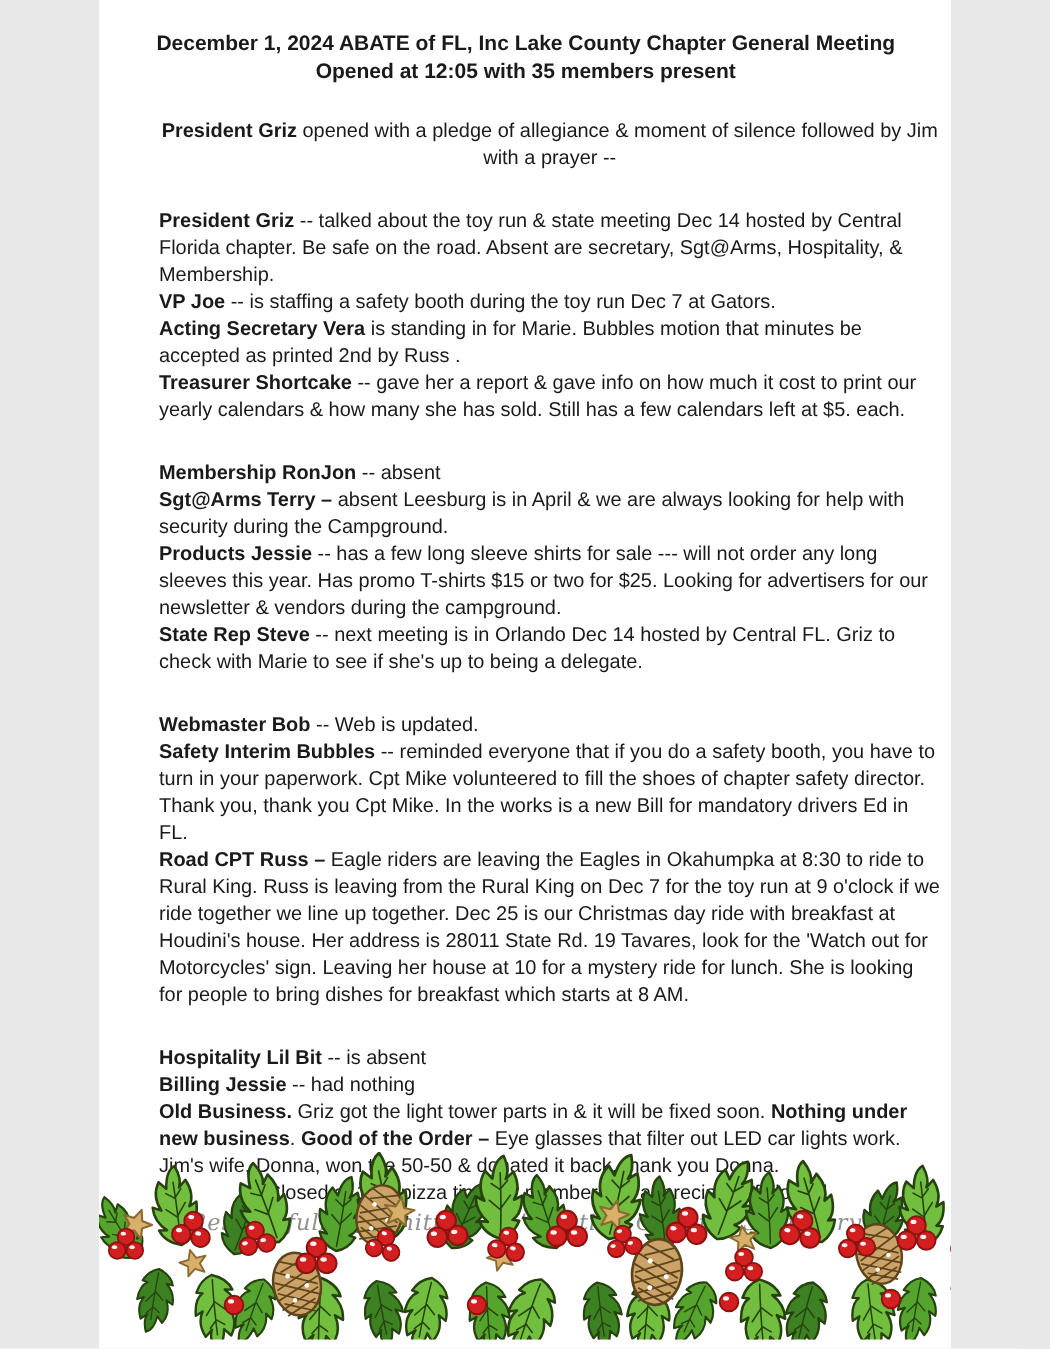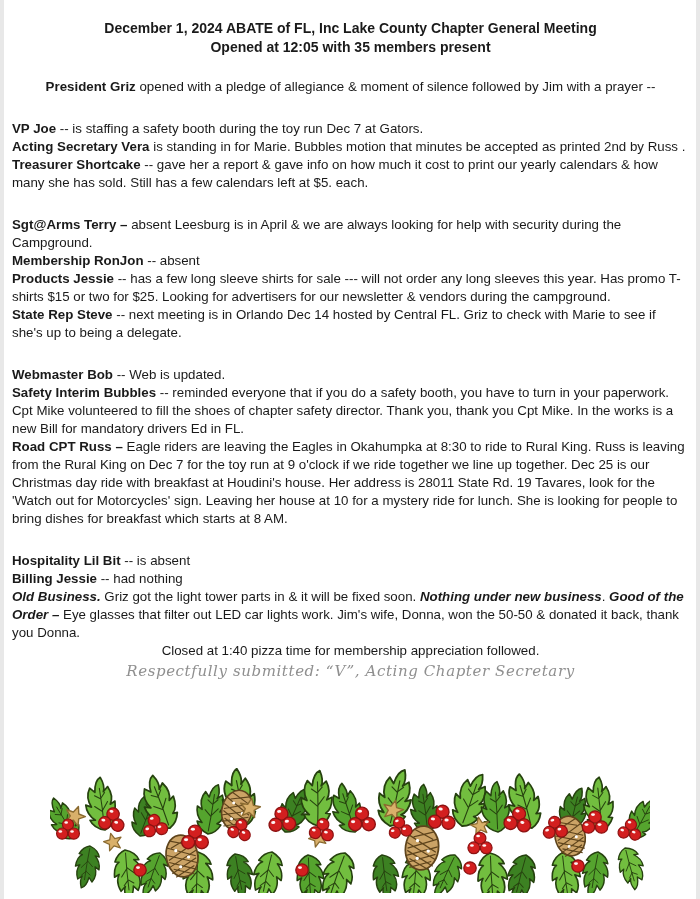--- a/index.html
+++ b/index.html
@@ -1,30 +1,30 @@
 <!DOCTYPE html>
 <html><head>
 <meta charset="utf-8">
 <style>
   html,body { margin:0; padding:0; }
   body { background:#e8e8e8; font-family:"Liberation Sans", sans-serif; }
   .page {
-    position:relative; width:692px; height:899px; margin:0 auto;
+    position:relative; width:568px; height:899px; margin:0 auto;
     background:#ffffff; overflow:hidden;
     color:#1a1a1a;
   }
   .content { padding:19px 7px 0 8px; }
   .doc-title { text-align:center; font-weight:bold; font-size:14px; line-height:19px; margin-bottom:21px; }
-  .section { margin-bottom:24px; }
+  .section { margin-bottom:24px;margin-left:32px; }
   .section:last-child { margin-bottom:0; }
   p.entry { margin:0; font-size:13.3px; line-height:18px; }
   p.entry.center { text-align:center; }
   span.bold { font-weight:bold; }
   span.regular { font-weight:normal; }
-  span.bold-italic { font-weight:bold; font-style:italic; }
+  span.bold-italic { font-weight:bold; }
   p.signature-line {
     text-align:center; font-family:"DejaVu Serif", serif; font-style:italic;
     color:#8f8f8f; font-size:15px; line-height:20px; letter-spacing:0.6px; margin:1px 0 0 0;
   }
   .garland-wrap { position:absolute; left:0; right:0; top:768px; text-align:center; }
   svg.garland { display:inline-block; }
 </style>
 </head>
 <body>
 
@@ -34,27 +34,28 @@
     <div class="doc-title">
       <div>December 1, 2024 ABATE of FL, Inc Lake County Chapter General Meeting</div>
       <div>Opened at 12:05 with 35 members present</div>
     </div>
 
     <div>
         <div class="section">
           <p class="entry center"><span class="bold">President Griz </span><span class="regular">opened with a pledge of allegiance &amp; moment of silence followed by Jim with a prayer --</span></p>
         </div>
         <div class="section">
+          <p class="entry"><span class="bold">President Griz</span><span class="regular"> -- talked about the toy run &amp; state meeting Dec 14 hosted by Central Florida chapter. Be safe on the road. Absent are secretary, Sgt@Arms, Hospitality, &amp; Membership.</span></p>
           <p class="entry"><span class="bold">VP Joe</span><span class="regular"> -- is staffing a safety booth during the toy run Dec 7 at Gators.</span></p>
           <p class="entry"><span class="bold">Acting Secretary Vera</span><span class="regular"> is standing in for Marie. Bubbles motion that minutes be accepted as printed 2nd by Russ .</span></p>
           <p class="entry"><span class="bold">Treasurer Shortcake</span><span class="regular"> -- gave her a report &amp; gave info on how much it cost to print our yearly calendars &amp; how many she has sold. Still has a few calendars left at $5. each.</span></p>
         </div>
         <div class="section">
+          <p class="entry"><span class="bold">Membership RonJon</span><span class="regular"> -- absent</span></p>
           <p class="entry"><span class="bold">Sgt@Arms Terry –</span><span class="regular"> absent Leesburg is in April &amp; we are always looking for help with security during the Campground.</span></p>
-          <p class="entry"><span class="bold">Membership RonJon</span><span class="regular"> -- absent</span></p>
           <p class="entry"><span class="bold">Products Jessie</span><span class="regular"> -- has a few long sleeve shirts for sale --- will not order any long sleeves this year. Has promo T-shirts $15 or two for $25. Looking for advertisers for our newsletter &amp; vendors during the campground.</span></p>
           <p class="entry"><span class="bold">State Rep Steve</span><span class="regular"> -- next meeting is in Orlando Dec 14 hosted by Central FL. Griz to check with Marie to see if she's up to being a delegate.</span></p>
         </div>
         <div class="section">
           <p class="entry"><span class="bold">Webmaster Bob</span><span class="regular"> -- Web is updated.</span></p>
           <p class="entry"><span class="bold">Safety Interim Bubbles</span><span class="regular"> -- reminded everyone that if you do a safety booth, you have to turn in your paperwork. Cpt Mike volunteered to fill the shoes of chapter safety director. Thank you, thank you Cpt Mike. In the works is a new Bill for mandatory drivers Ed in FL.</span></p>
           <p class="entry"><span class="bold">Road CPT Russ –</span><span class="regular"> Eagle riders are leaving the Eagles in Okahumpka at 8:30 to ride to Rural King. Russ is leaving from the Rural King on Dec 7 for the toy run at 9 o'clock if we ride together we line up together. Dec 25 is our Christmas day ride with breakfast at Houdini's house. Her address is 28011 State Rd. 19 Tavares, look for the 'Watch out for Motorcycles' sign. Leaving her house at 10 for a mystery ride for lunch. She is looking for people to bring dishes for breakfast which starts at 8 AM.</span></p>
         </div>
         <div class="section">
           <p class="entry"><span class="bold">Hospitality Lil Bit</span><span class="regular"> -- is absent</span></p>

